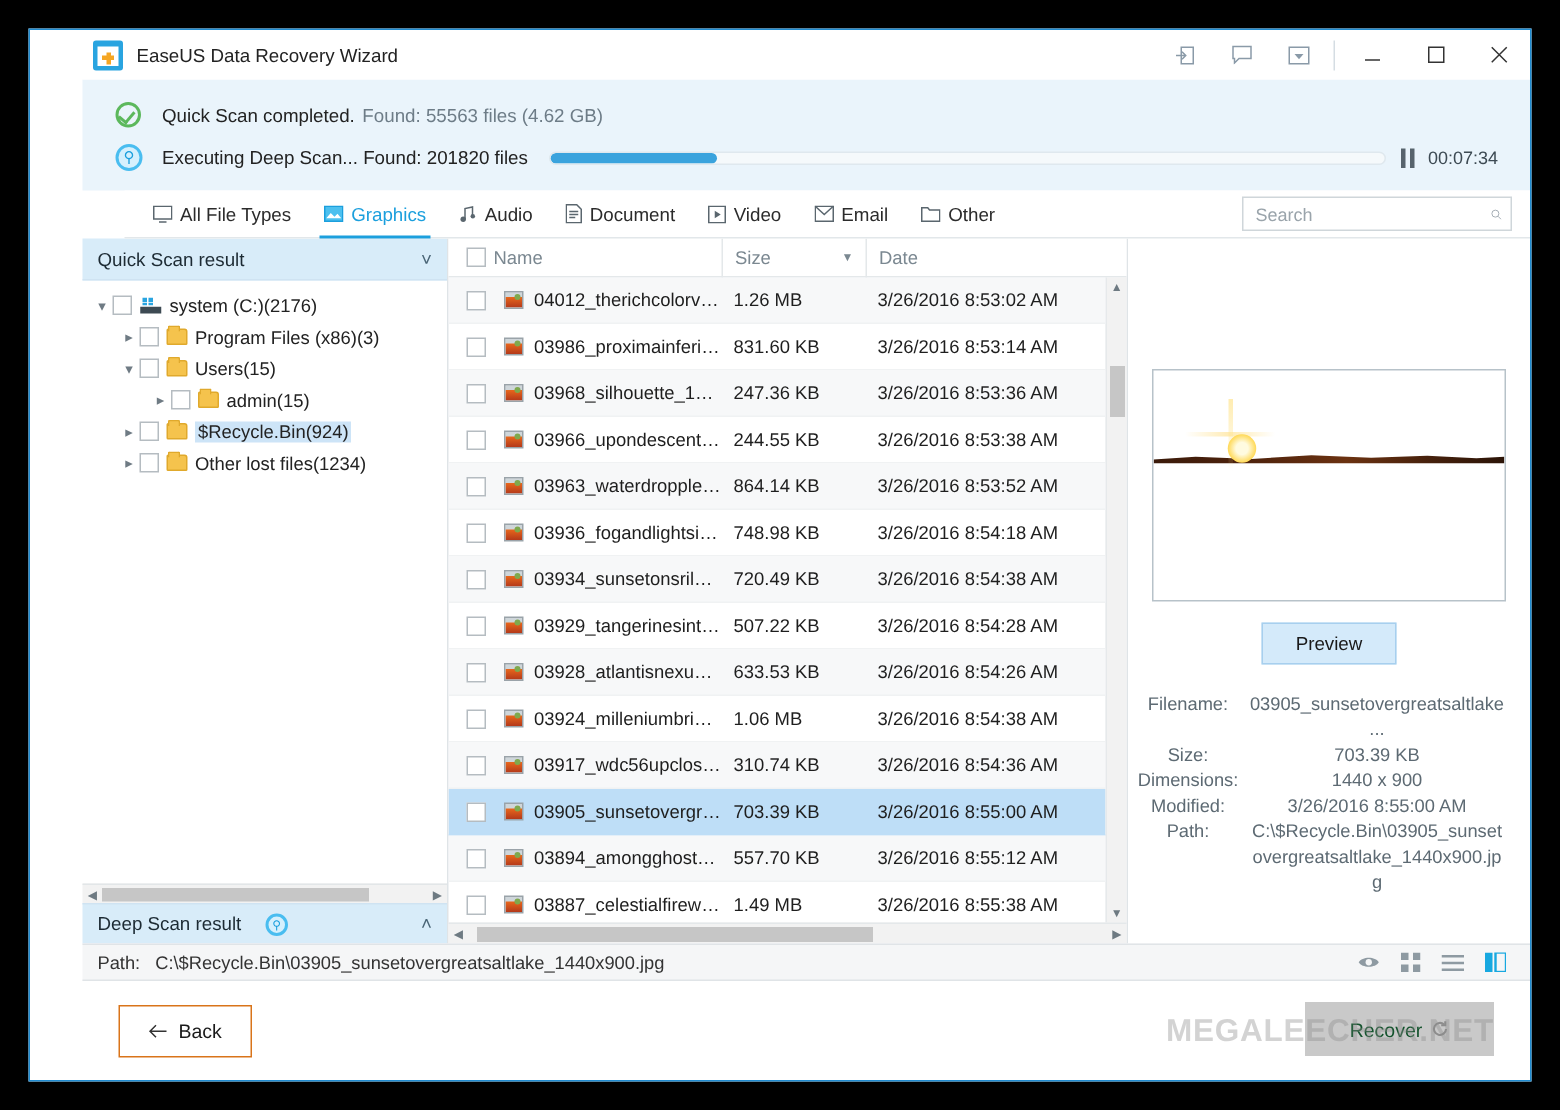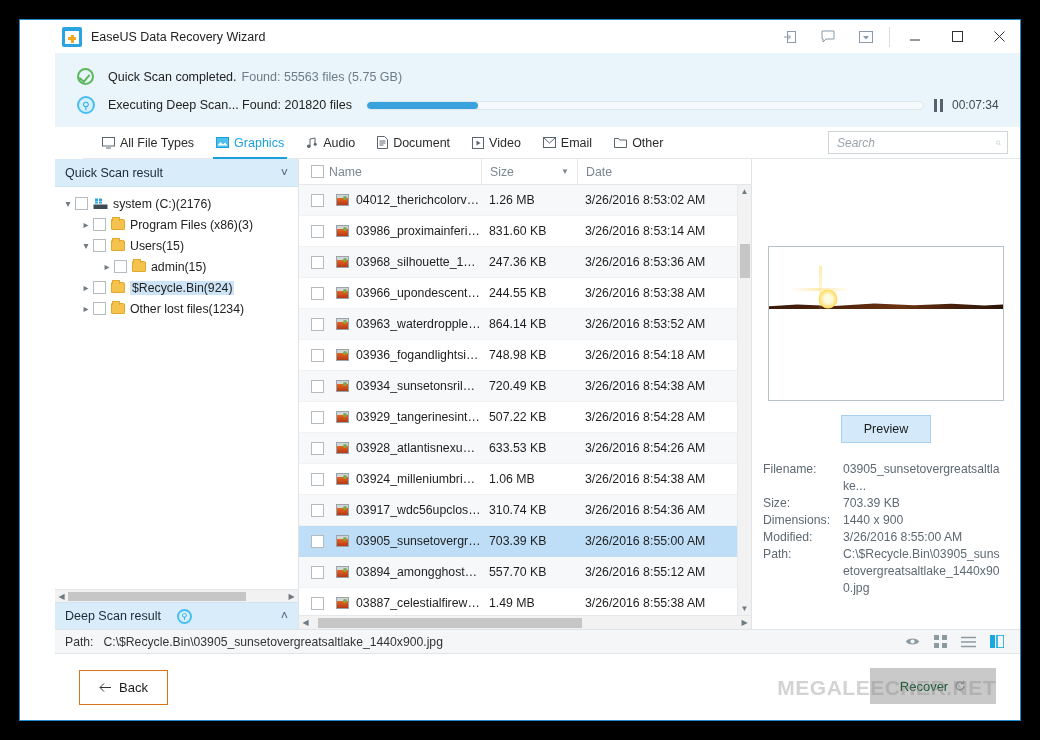--- a/index.html
+++ b/index.html
@@ -183,21 +183,20 @@
     align-items: center;
     padding: 0 6px;
   }
   .searchbox input {
     border: none; outline: none;
     font-size: 12px;
     font-family: "Liberation Sans", sans-serif;
     color: #0f172a;
     flex: 1;
     background: transparent;
-    font-style: italic;
   }
   .searchbox input::placeholder { color: #9aa4ab; }
 
   
   .body {
     flex: 1;
     display: flex;
     min-height: 0;
   }
 
@@ -446,24 +445,25 @@
   .preview-btn-wrap { text-align: center; margin-top: 14px; }
   .preview-btn {
     display: inline-block;
     padding: 6px 22px;
     background: #d4eafa;
     border: 1px solid #a7cfee;
     font-size: 12.5px;
     color: #1a1a1a;
   }
   .meta {
-    margin: 18px 16px 0 11px;
+    margin: 18px 16px 0 0;
     font-size: 12.2px;
     color: #5d6a73;
     line-height: 17px;
+    text-align: center;
   }
   .meta-row { display: flex; }
   .meta-key { width: 80px; flex: none; }
   .meta-val { flex: 1; color: #5d6a73; overflow-wrap: anywhere; }
 
   
   .pathbar {
     height: 25px;
     flex: none;
     background: #f5f6f7;
@@ -569,21 +569,21 @@
       </div>
     </div>
   </div>
 
   <div class="status-area">
     <div class="status-row">
       <div class="status-ico">
           <div class="ico-check"></div>
         </div>
       <div class="st-main">Quick Scan completed.</div>
-      <div class="st-sub">Found: 55563 files (5.75 GB)</div>
+      <div class="st-sub">Found: 55563 files (4.62 GB)</div>
     </div>
     <div class="status-row">
       <div class="status-ico">
           <div class="ico-scan">⚲</div>
         </div>
       <div class="st-main">Executing Deep Scan... Found: 201820 files</div>
       <div class="progress-wrap">
         <div class="progress-track">
           <div class="progress-fill" style="width: 20%;"></div>
         </div>

